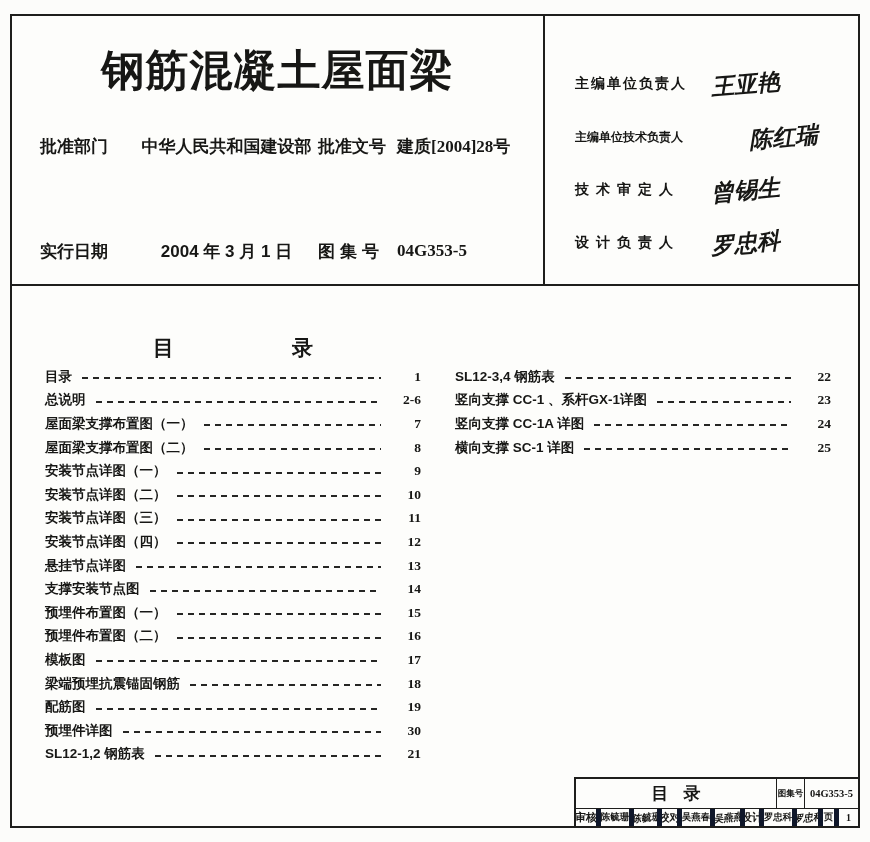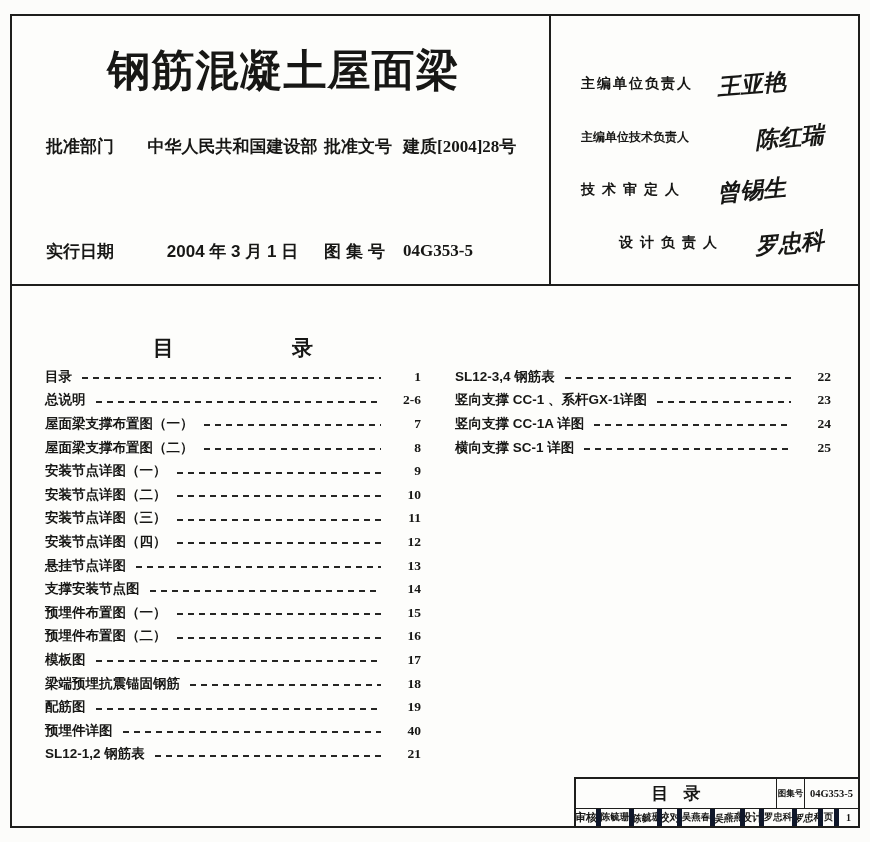--- a/index.html
+++ b/index.html
@@ -8,41 +8,41 @@
     background:#fcfcfa; color:#171715;
     font-family:"Liberation Sans", sans-serif;
   }
   .frame {
     position:absolute; left:10px; top:14px; width:850px; height:814px;
     border:2px solid #1e1e1c; box-sizing:border-box; background:#fdfdfb;
   }
   
   .top-panel {
     position:absolute; left:0; top:0; width:100%; height:270px;
-    border-bottom:2px solid #1e1e1c; box-sizing:border-box; display:flex;padding-left:6px;
+    border-bottom:2px solid #1e1e1c; box-sizing:border-box; display:flex;
   }
   .top-left { width:533px; border-right:2px solid #1e1e1c; box-sizing:border-box; position:relative; }
   .top-right { flex:1; position:relative; }
   .doc-title {
     position:absolute; left:0; right:0; top:26px; margin:0; text-align:center;
     font-size:43px; font-weight:700; letter-spacing:1px; white-space:nowrap;
   }
   .meta-row {
     position:absolute; left:28px; right:8px; height:22px;
     display:flex; align-items:center; white-space:nowrap;
     font-size:17px; font-weight:700;
   }
   .meta-row.r1 { top:119px; } .meta-row.r2 { top:171px; } .meta-row.r3 { top:224px; }
   .meta-k1 { width:70px; flex:none; }
   .meta-v1 { width:187px; margin-left:23px; flex:none; text-align:center; }
   .meta-k2 { width:70px; flex:none; margin-left:-2px; }
   .meta-row.r3 .meta-k2 { letter-spacing:5px; }
   .meta-v2 { margin-left:9px; flex:none; font-family:"Liberation Serif", serif; }
   .off-row { position:absolute; left:30px; height:26px; display:flex; align-items:center; white-space:nowrap; }
-  .off-row.o1 { top:55px; } .off-row.o2 { top:108px;gap:38px; } .off-row.o3 { top:161px; } .off-row.o4 { top:214px;margin-left:38px; }
+  .off-row.o1 { top:55px; } .off-row.o2 { top:108px;gap:38px; } .off-row.o3 { top:161px; } .off-row.o4 { top:214px; }
   .off-label { width:120px; flex:none; font-size:14px; font-weight:700; }
   .off-row.o1 .off-label { letter-spacing:2px; }
   .off-row.o2 .off-label { font-size:12px; letter-spacing:0; }
   .off-row.o3 .off-label, .off-row.o4 .off-label { letter-spacing:7px; }
   .sig {
     display:inline-block; font-family:"Liberation Serif", serif;
     font-style:italic; font-weight:700; transform:rotate(-5deg);
   }
   .off-sig { margin-left:16px; font-size:23px; }
   
@@ -209,21 +209,21 @@
           <span class="toc-page">18</span>
         </div>
       <div class="toc-row">
           <span class="toc-label">配筋图</span>
           <span class="leader"></span>
           <span class="toc-page">19</span>
         </div>
       <div class="toc-row">
           <span class="toc-label">预埋件详图</span>
           <span class="leader"></span>
-          <span class="toc-page">40</span>
+          <span class="toc-page">30</span>
         </div>
       <div class="toc-row">
           <span class="toc-label">SL12-1,2 钢筋表</span>
           <span class="leader"></span>
           <span class="toc-page">21</span>
         </div>
     </div>
 
     <div class="toc-col right">
       <div class="toc-row">

